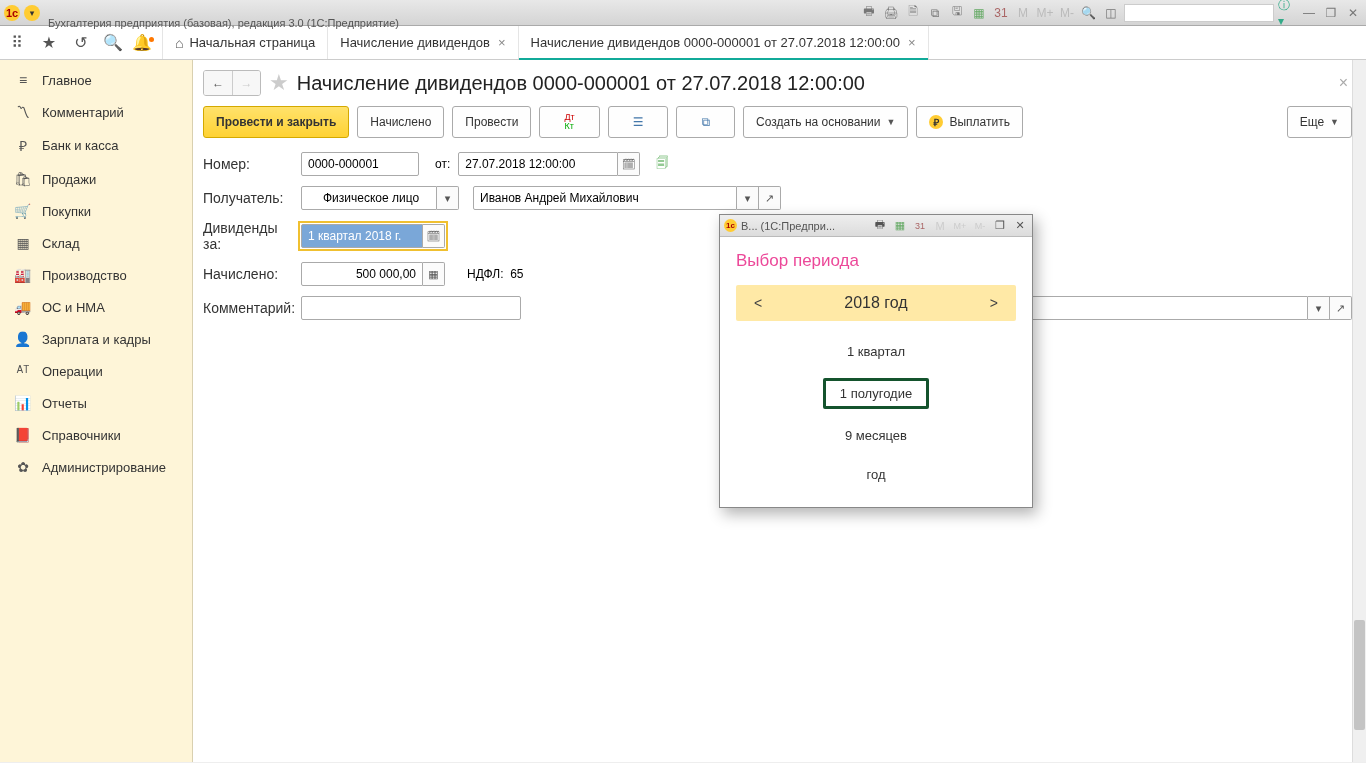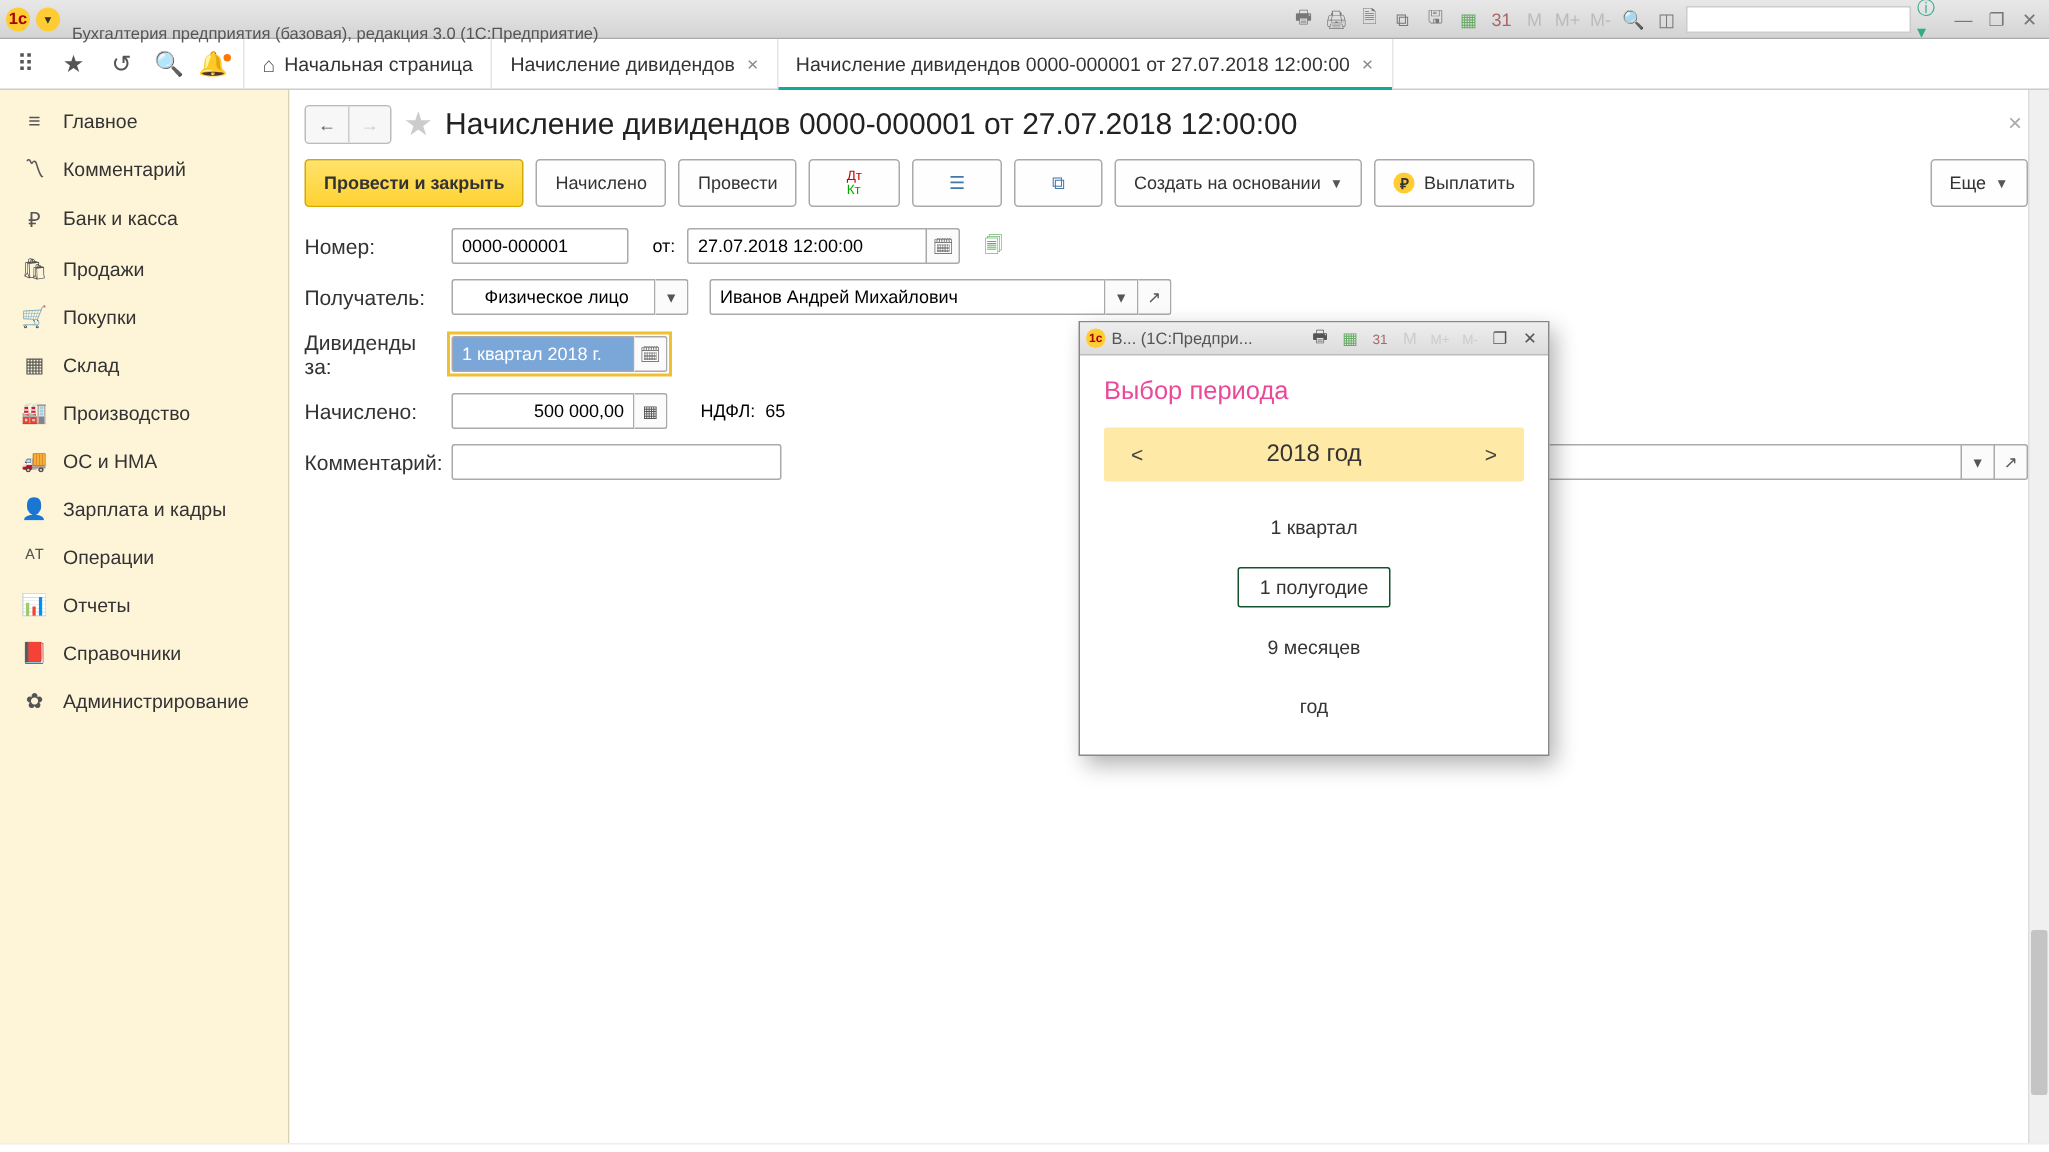--- a/index.html
+++ b/index.html
@@ -71,21 +71,21 @@
 .popup-tb { height:22px; background:linear-gradient(#eee,#dcdcdc); border-bottom:1px solid #bbb; display:flex; align-items:center; padding:0 4px; gap:4px; font-size:11px; color:#555;}
 .popup-tb .pspacer{flex:1;}
 .popup-tb .pbtn{width:16px;height:16px;display:inline-flex;align-items:center;justify-content:center;cursor:pointer;}
 .popup-body { padding:14px 16px 20px;}
 .popup-title { font-size:17px; color:#ec4899; margin-bottom:14px;}
 .year-sel { display:flex; align-items:center; justify-content:space-between; background:#ffe9a6; height:36px; padding:0 18px; border-radius:2px; margin-bottom:18px;}
 .year-sel .arrow { cursor:pointer; color:#444; font-size:14px;}
 .year-sel .ylabel { font-size:16px; color:#333;}
 .period-list { display:flex; flex-direction:column; align-items:center; gap:14px;}
 .period-item { font-size:13px; color:#333; cursor:pointer; padding:5px 14px;}
-.period-item.sel { border:1px solid #14532d; border-radius:2px;}
+.period-item.sel { border:3px solid #14532d; border-radius:2px;}
 
 .scrollbar-right { position: fixed; right: 0; top: 60px; bottom: 6px; width: 14px; background: #f0f0f0; border-left:1px solid #ddd;}
 .scroll-thumb { position:absolute; left:1px; right:1px; top:560px; height:110px; background:#c4c4c4; border-radius:2px;}
 .footer { height:6px; background:#fff; border-top:1px solid #eee;}
 </style>
 </head>
 <body>
 
 <div class="titlebar">
   <span class="tb-icon circle-1c">1c</span>

